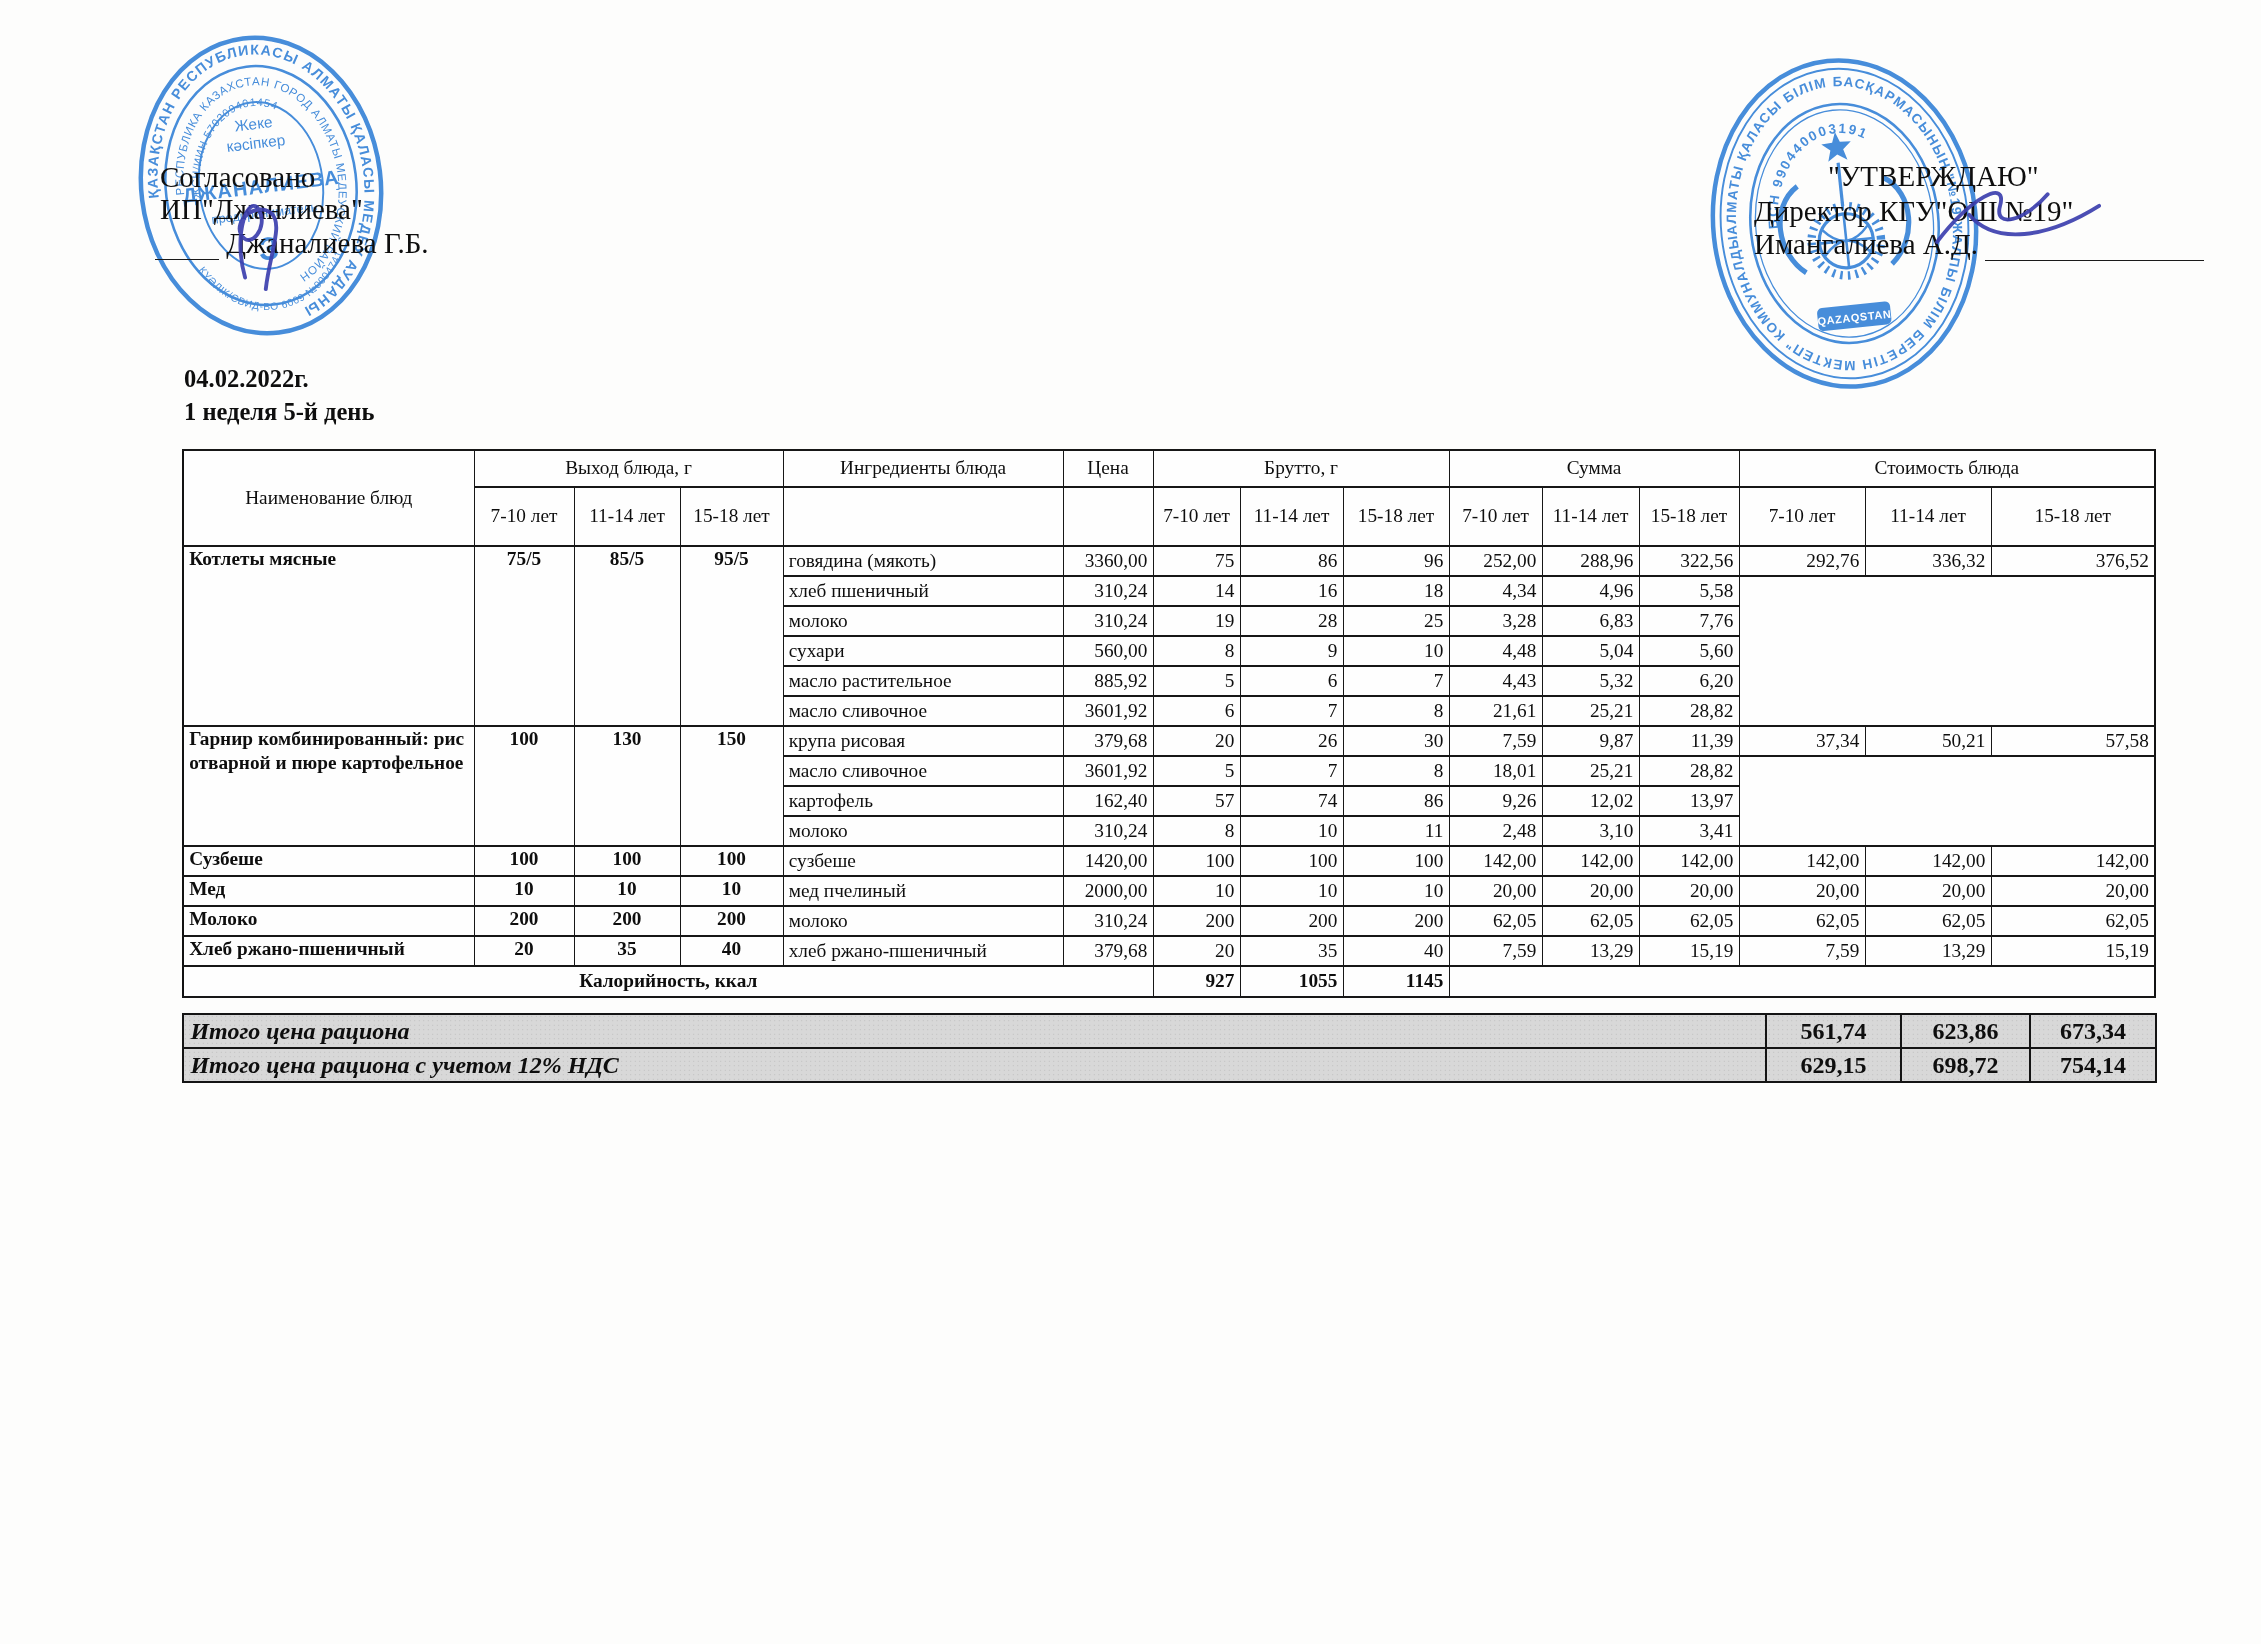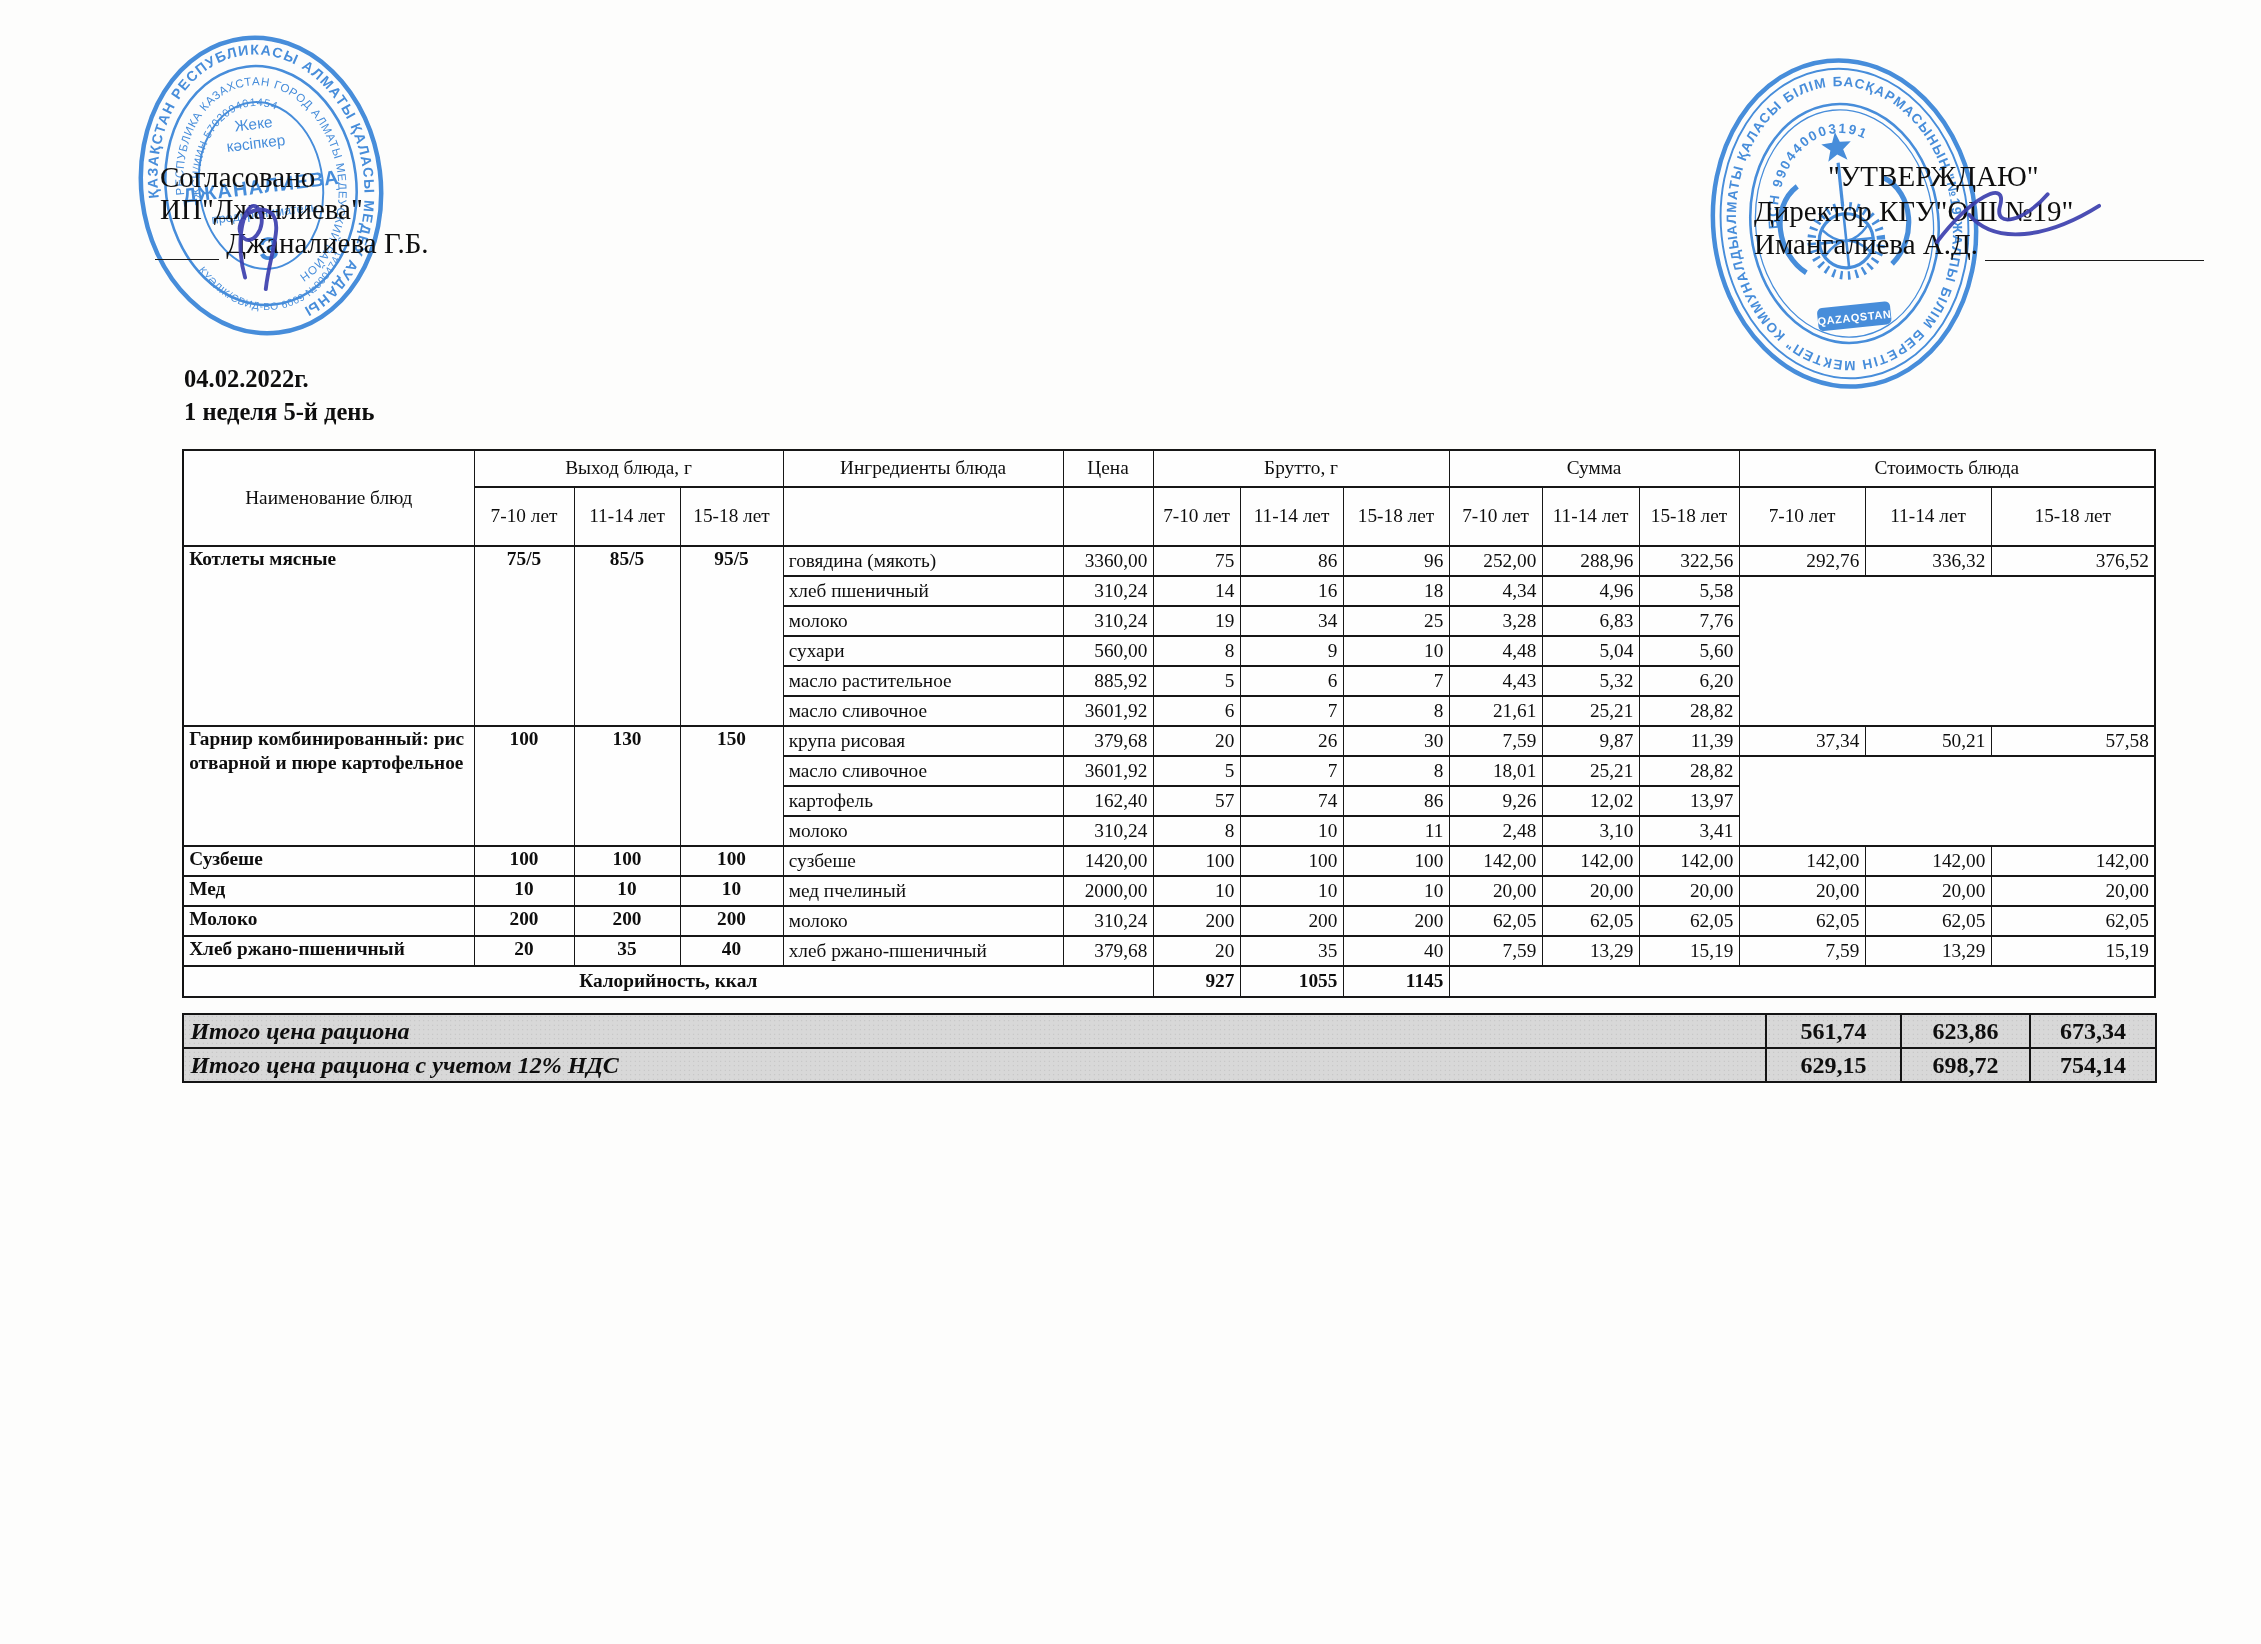--- a/index.html
+++ b/index.html
@@ -219,21 +219,21 @@
         <td class="num">18</td>
         <td class="num">4,34</td>
         <td class="num">4,96</td>
         <td class="num">5,58</td>
         <td colspan="3" rowspan="5"></td>
       </tr>
       <tr>
         <td class="ing">молоко</td>
         <td class="num">310,24</td>
         <td class="num">19</td>
-        <td class="num">34</td>
+        <td class="num">28</td>
         <td class="num">25</td>
         <td class="num">3,28</td>
         <td class="num">6,83</td>
         <td class="num">7,76</td>
       </tr>
       <tr>
         <td class="ing">сухари</td>
         <td class="num">560,00</td>
         <td class="num">8</td>
         <td class="num">9</td>

